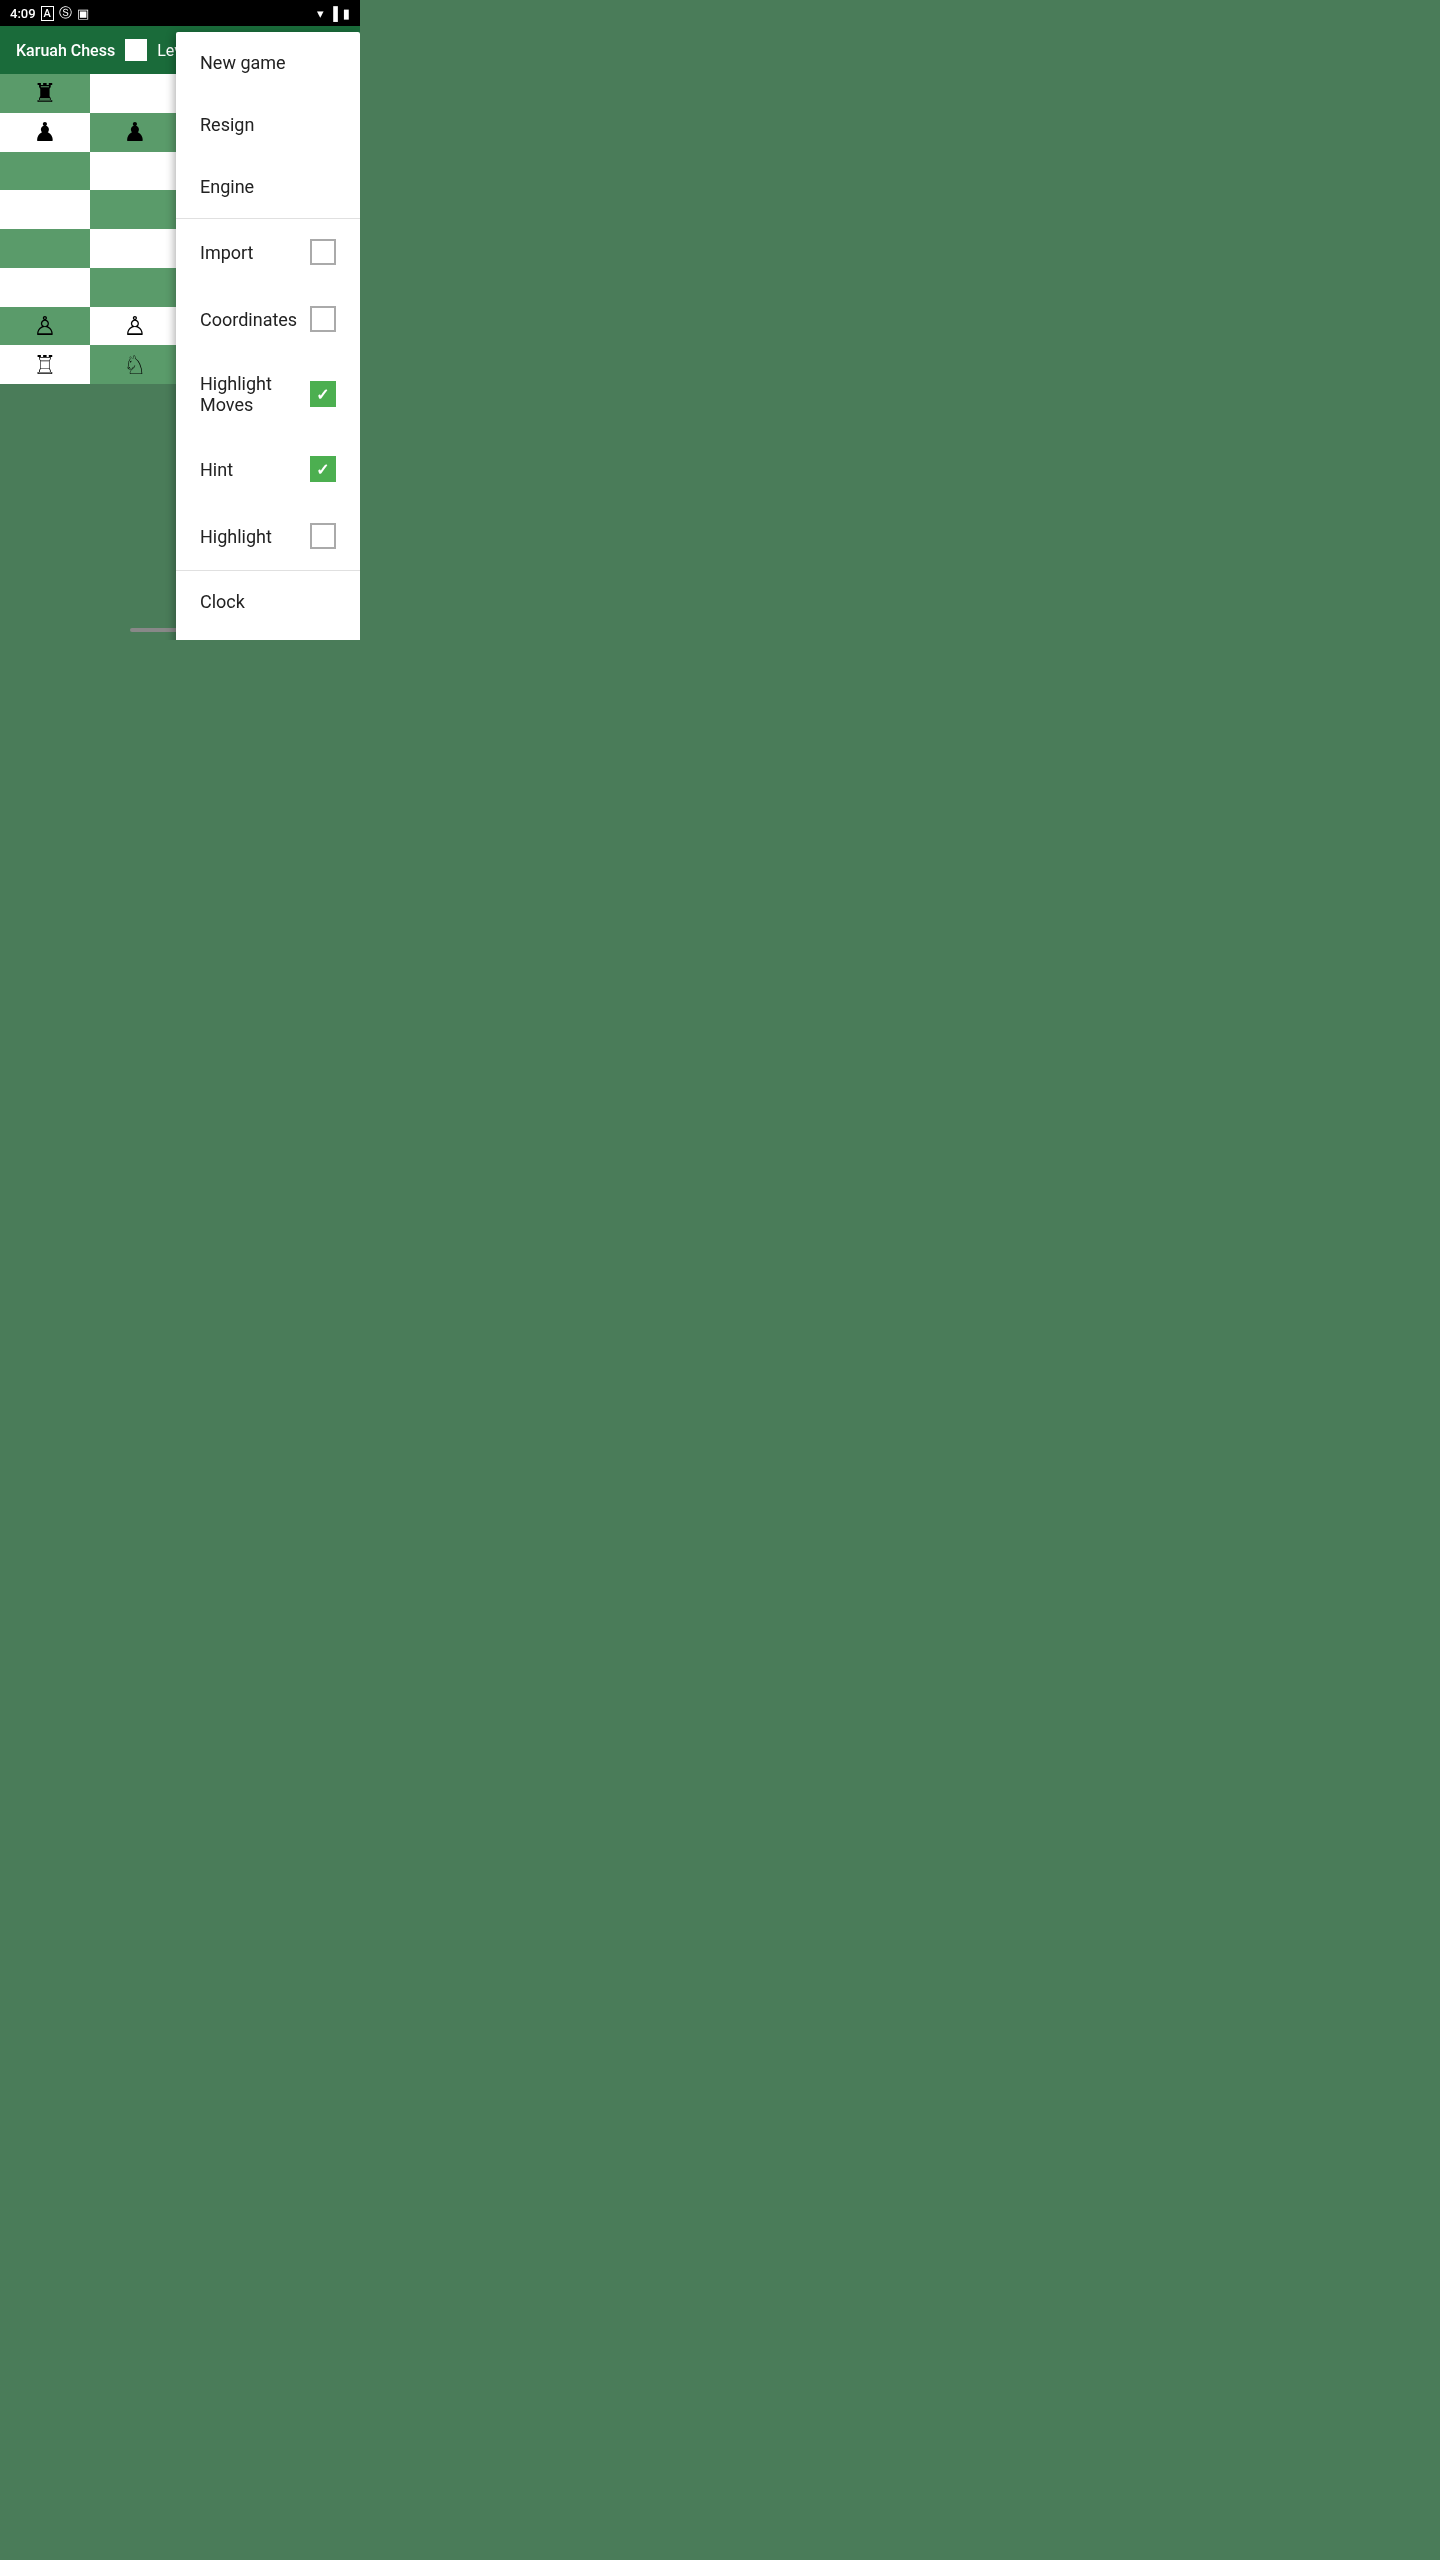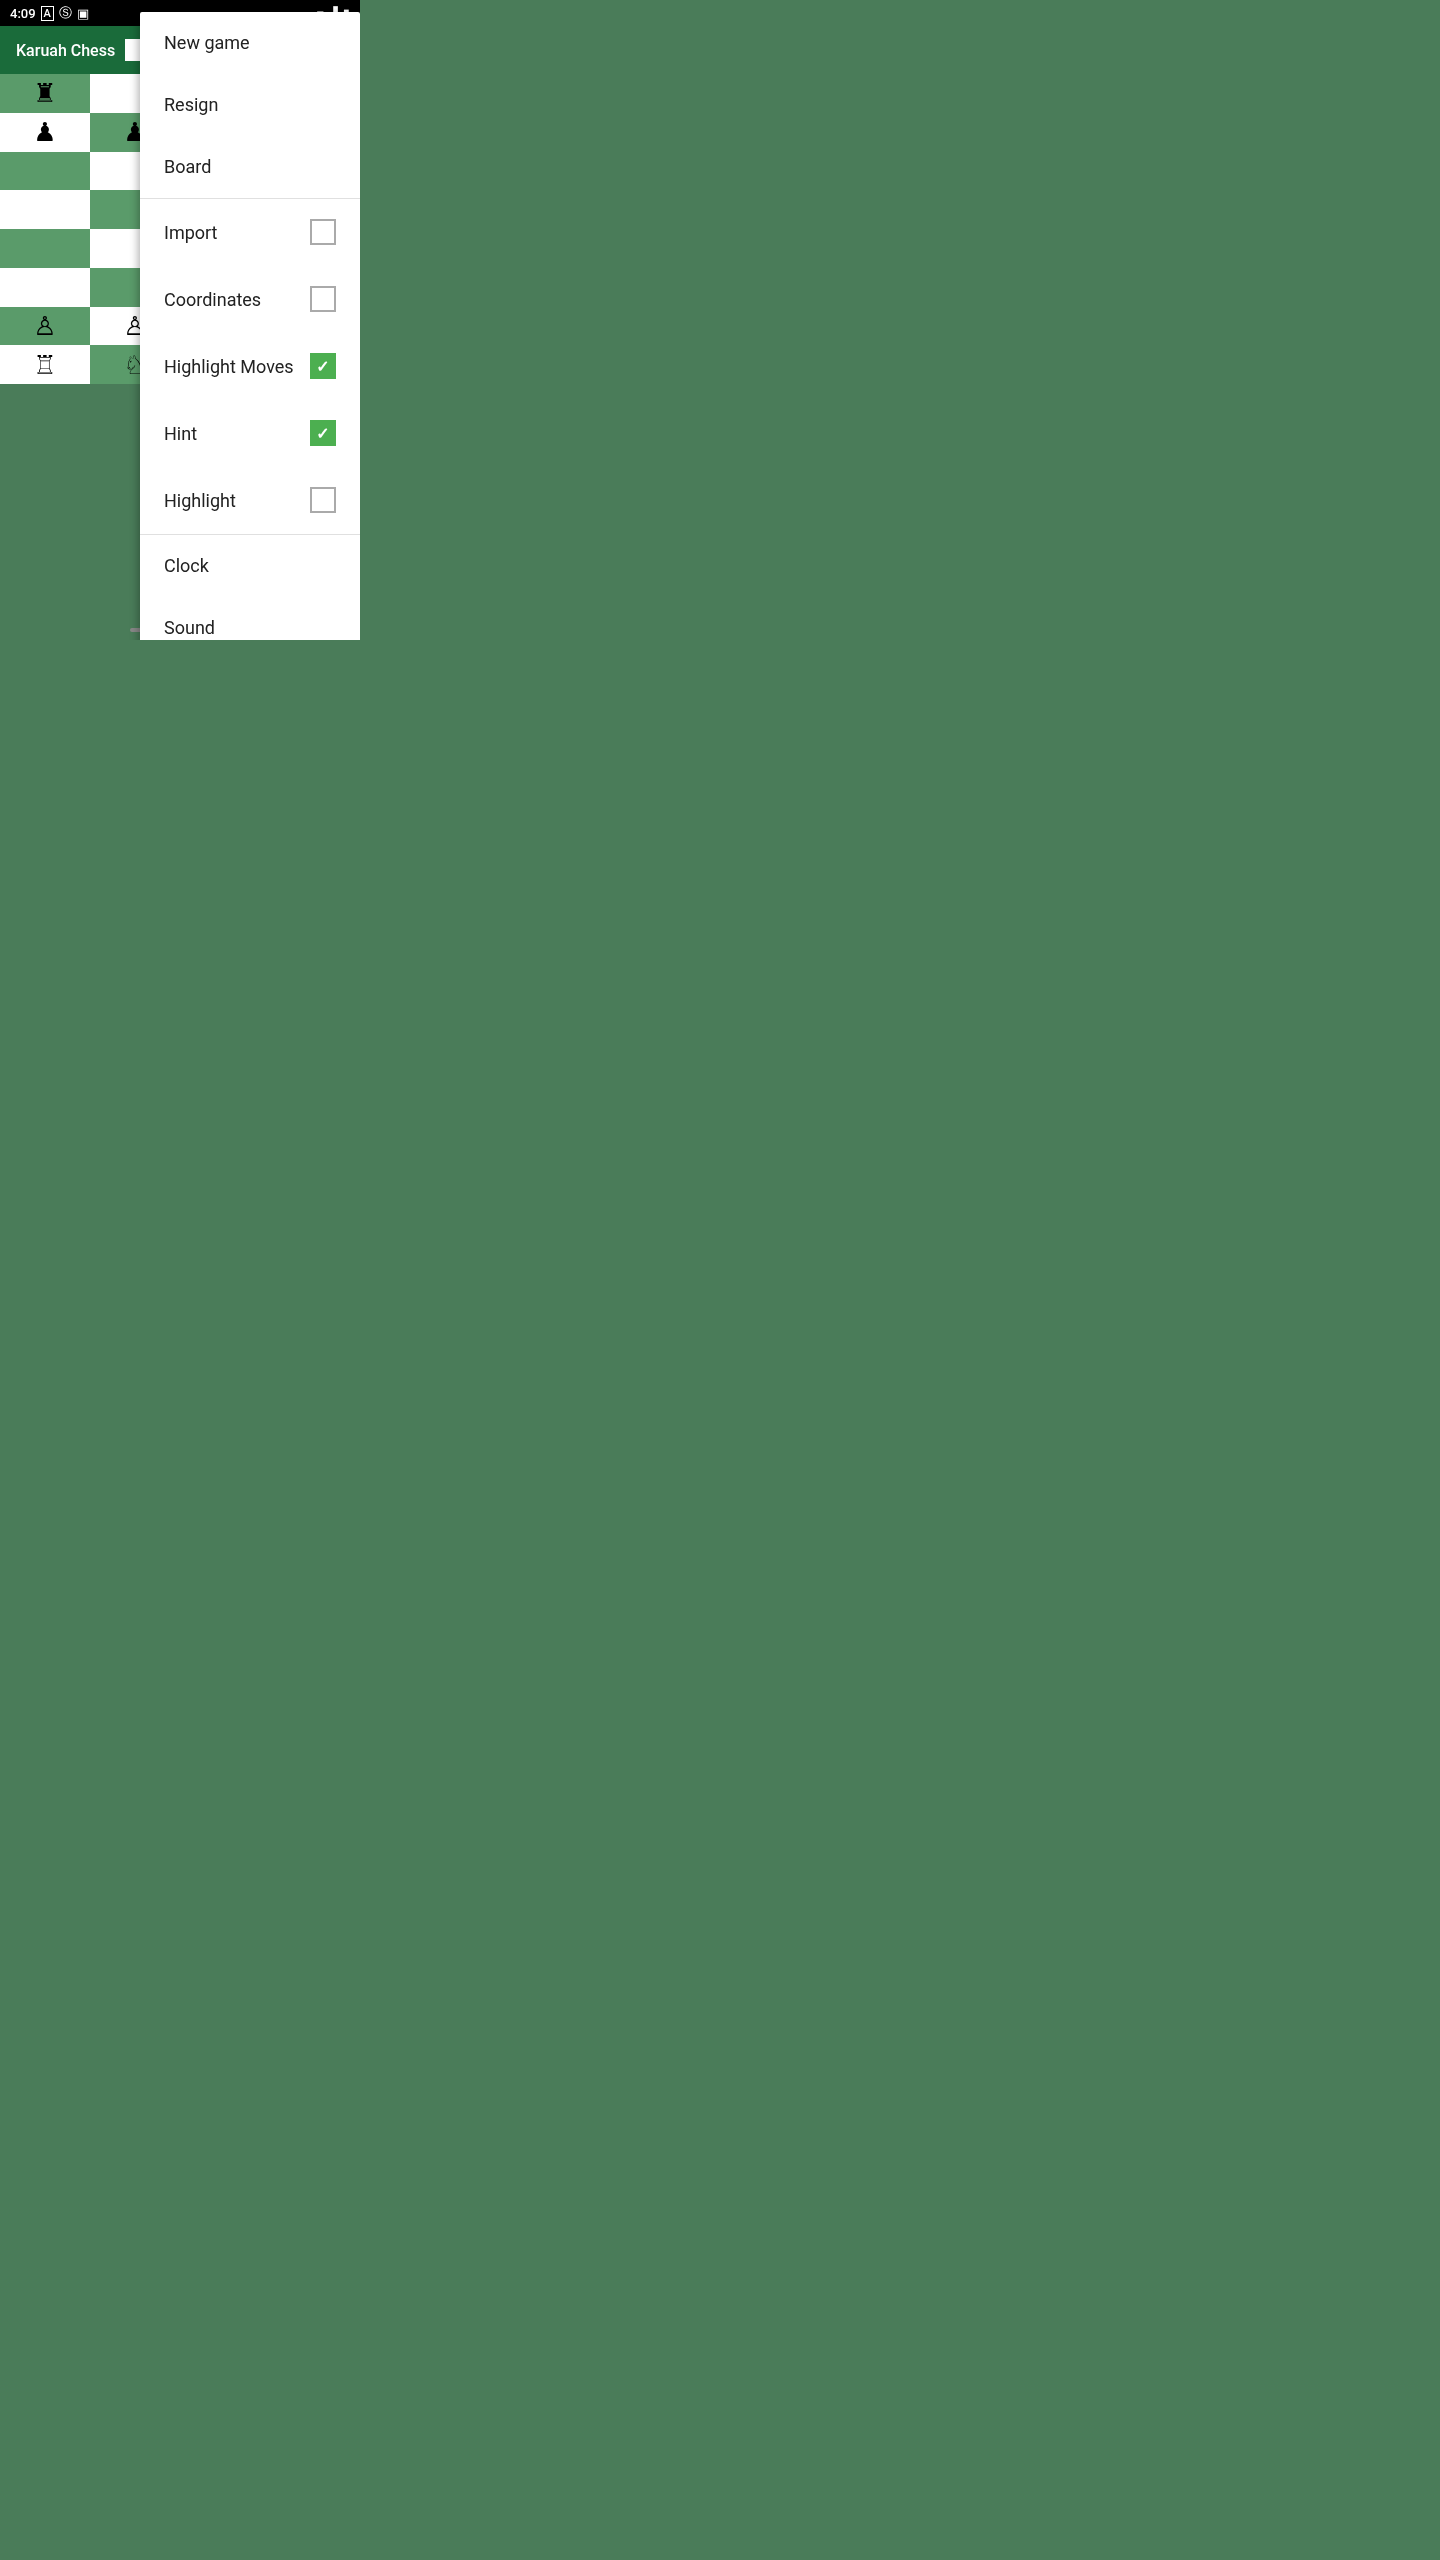--- a/index.html
+++ b/index.html
@@ -71,23 +71,23 @@
       align-items: center;
       justify-content: center;
       font-size: 28px;
     }
     .cell.white { background: #fff; }
     .cell.green { background: #5a9b6a; }
 
     
     .dropdown-overlay {
       position: absolute;
-      top: 12px;
+      top: 32px;
       right: 0;
-      width: 220px;
+      width: 184px;
       background: #fff;
       box-shadow: -2px 2px 8px rgba(0,0,0,0.3);
       z-index: 100;
       border-radius: 2px;
     }
     .menu-item {
       display: flex;
       align-items: center;
       justify-content: space-between;
       padding: 20px 24px;
@@ -244,21 +244,21 @@
 </div>
 
 <div class="dropdown-overlay" id="dropdown-menu">
 <div class="menu-item">
       <span>New game</span>
     </div>
     <div class="menu-item">
       <span>Resign</span>
     </div>
     <div class="menu-item">
-      <span>Board</span>
+      <span>Engine</span>
     </div>
     <div class="menu-section-divider"></div>
     <div class="menu-item">
       <span>Import</span>
       <div class="checkbox"></div>
     </div>
     <div class="menu-item">
       <span>Coordinates</span>
       <div class="checkbox"></div>
     </div>

